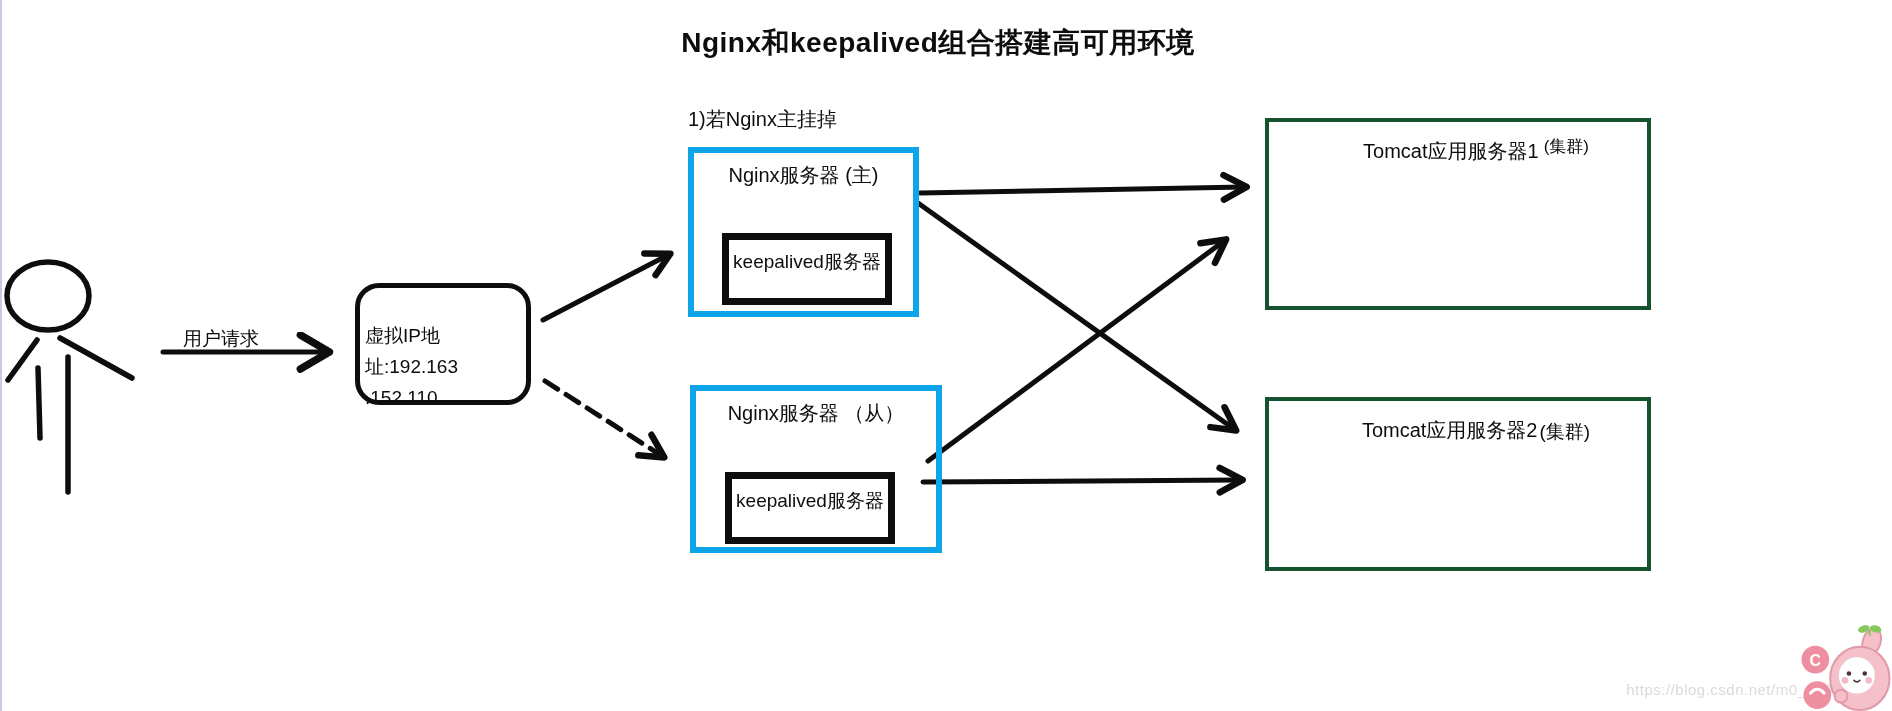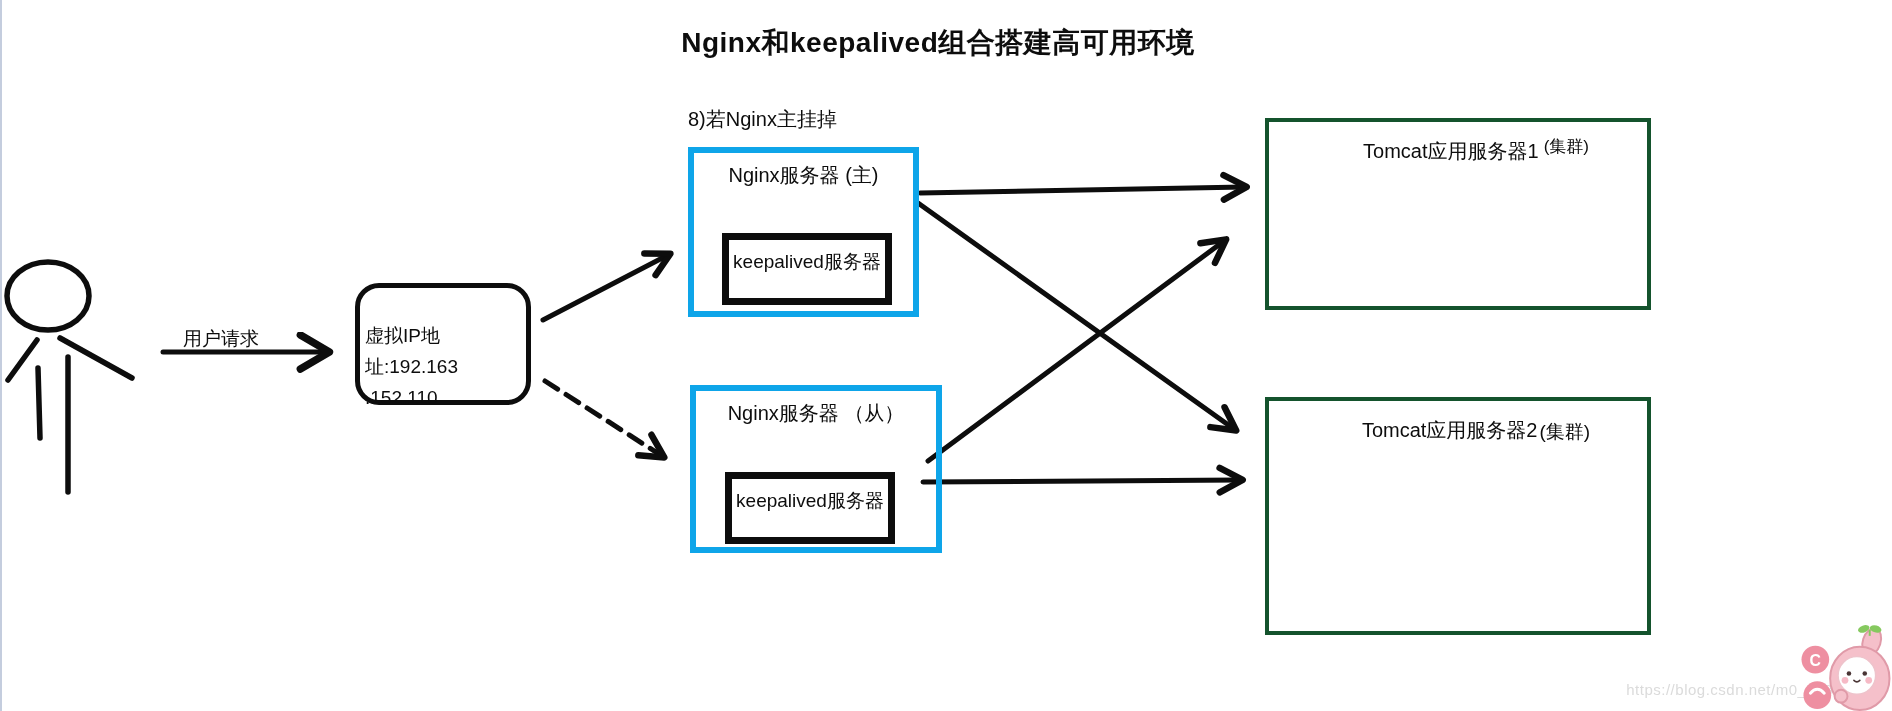--- a/index.html
+++ b/index.html
@@ -38,21 +38,21 @@
   }
   .kb-master{left:28px;top:80px;}
   .kb-backup{left:29px;top:81px;}
   .keepalived-label{padding-top:9px;text-align:center;font-size:19px;}
 
   .tomcat-box{
     position:absolute;border:4px solid #14532d;box-sizing:border-box;
     width:386px;text-align:center;padding-left:36px;
   }
   .tomcat1{left:1265px;top:118px;height:192px;}
-  .tomcat2{left:1265px;top:397px;height:238px;}
+  .tomcat2{left:1265px;top:397px;height:174px;}
   .tomcat-title{padding-top:16px;font-size:20px;}
   .sup1{font-size:17px;position:relative;top:-6px;margin-left:5px;}
   .suf2{font-size:19px;margin-left:2px;position:relative;top:1px;}
 
   .watermark{
     position:absolute;top:681px;right:16px;font-size:15px;color:#dbdbdb;
     letter-spacing:0.5px;z-index:1;
   }
   .mascot{position:absolute;left:1797px;top:624px;z-index:2;}
 </style>
@@ -94,21 +94,21 @@
     </g>
   </svg>
 
   <div class="label-user">用户请求</div>
 
   <div class="vip-box">
     <div class="vip-text">虚拟IP地址:192.163
 .152.110</div>
   </div>
 
-  <div class="note note1">8)若Nginx主挂掉</div>
+  <div class="note note1">1)若Nginx主挂掉</div>
 
   <div class="server-box nginx-master">
     <div class="server-title">Nginx服务器 (主)</div>
     <div class="keepalived-box kb-master">
       <div class="keepalived-label">keepalived服务器</div>
     </div>
   </div>
 
   <div class="server-box nginx-backup">
     <div class="server-title">Nginx服务器 （从）</div>

